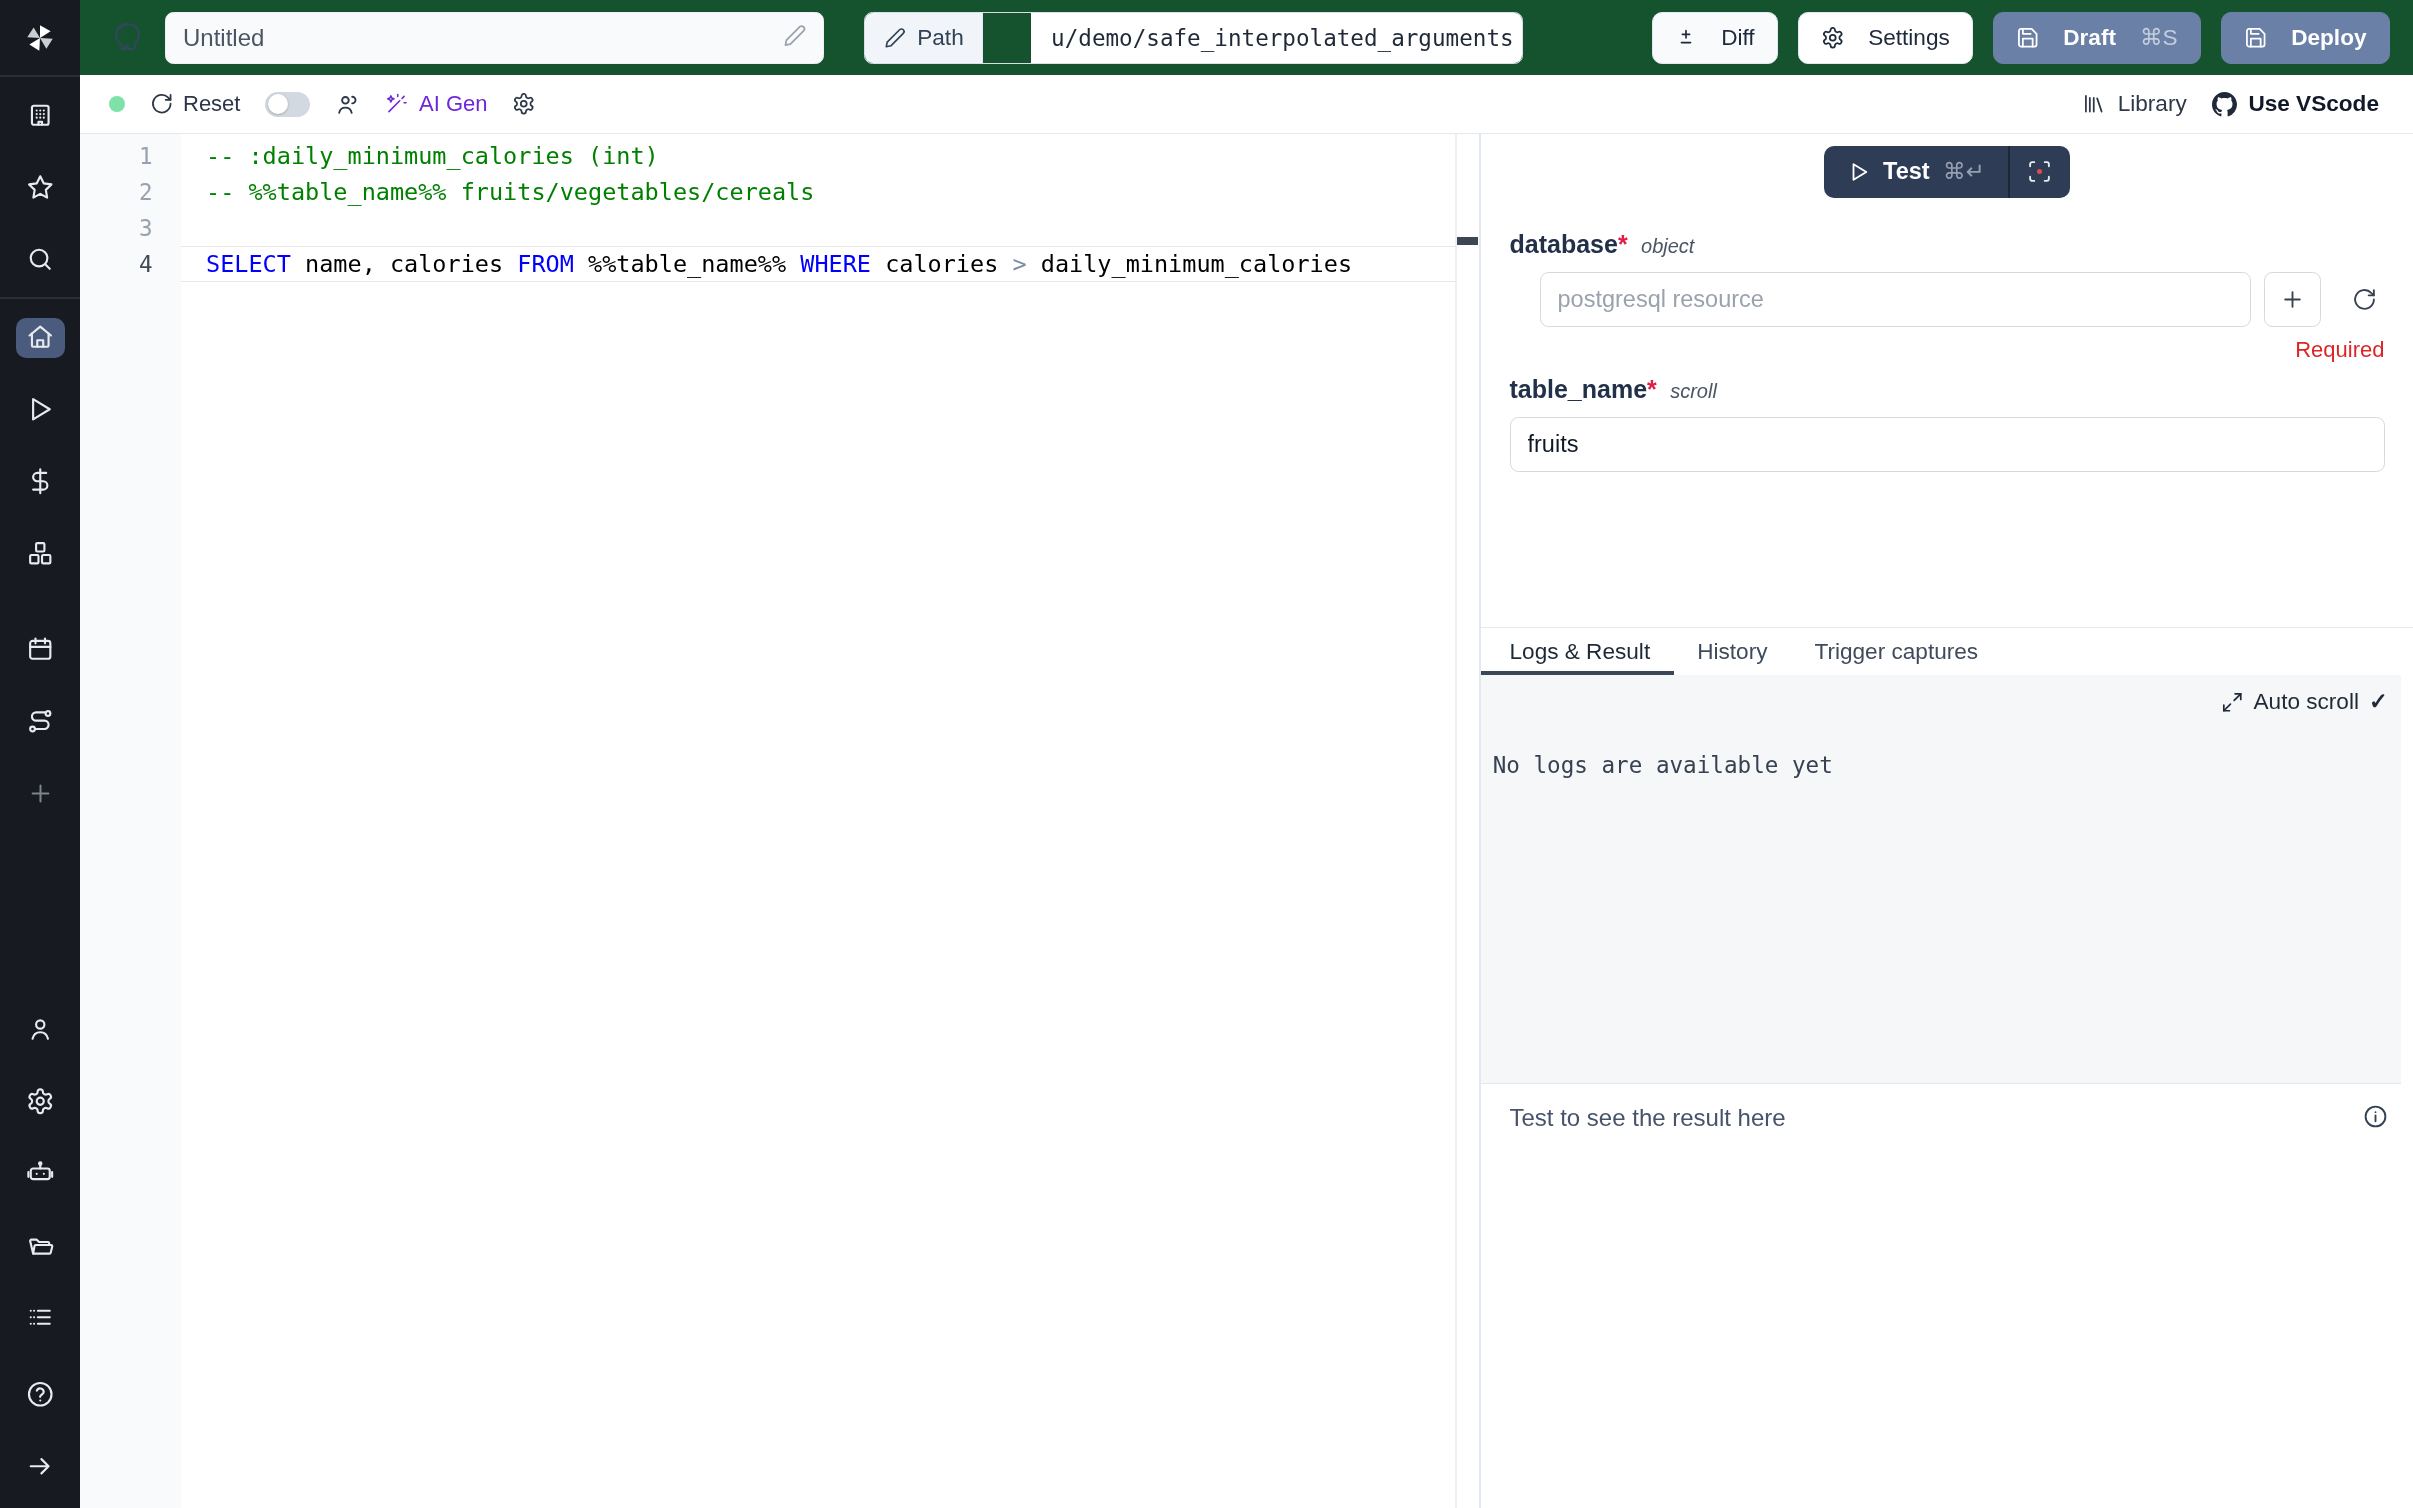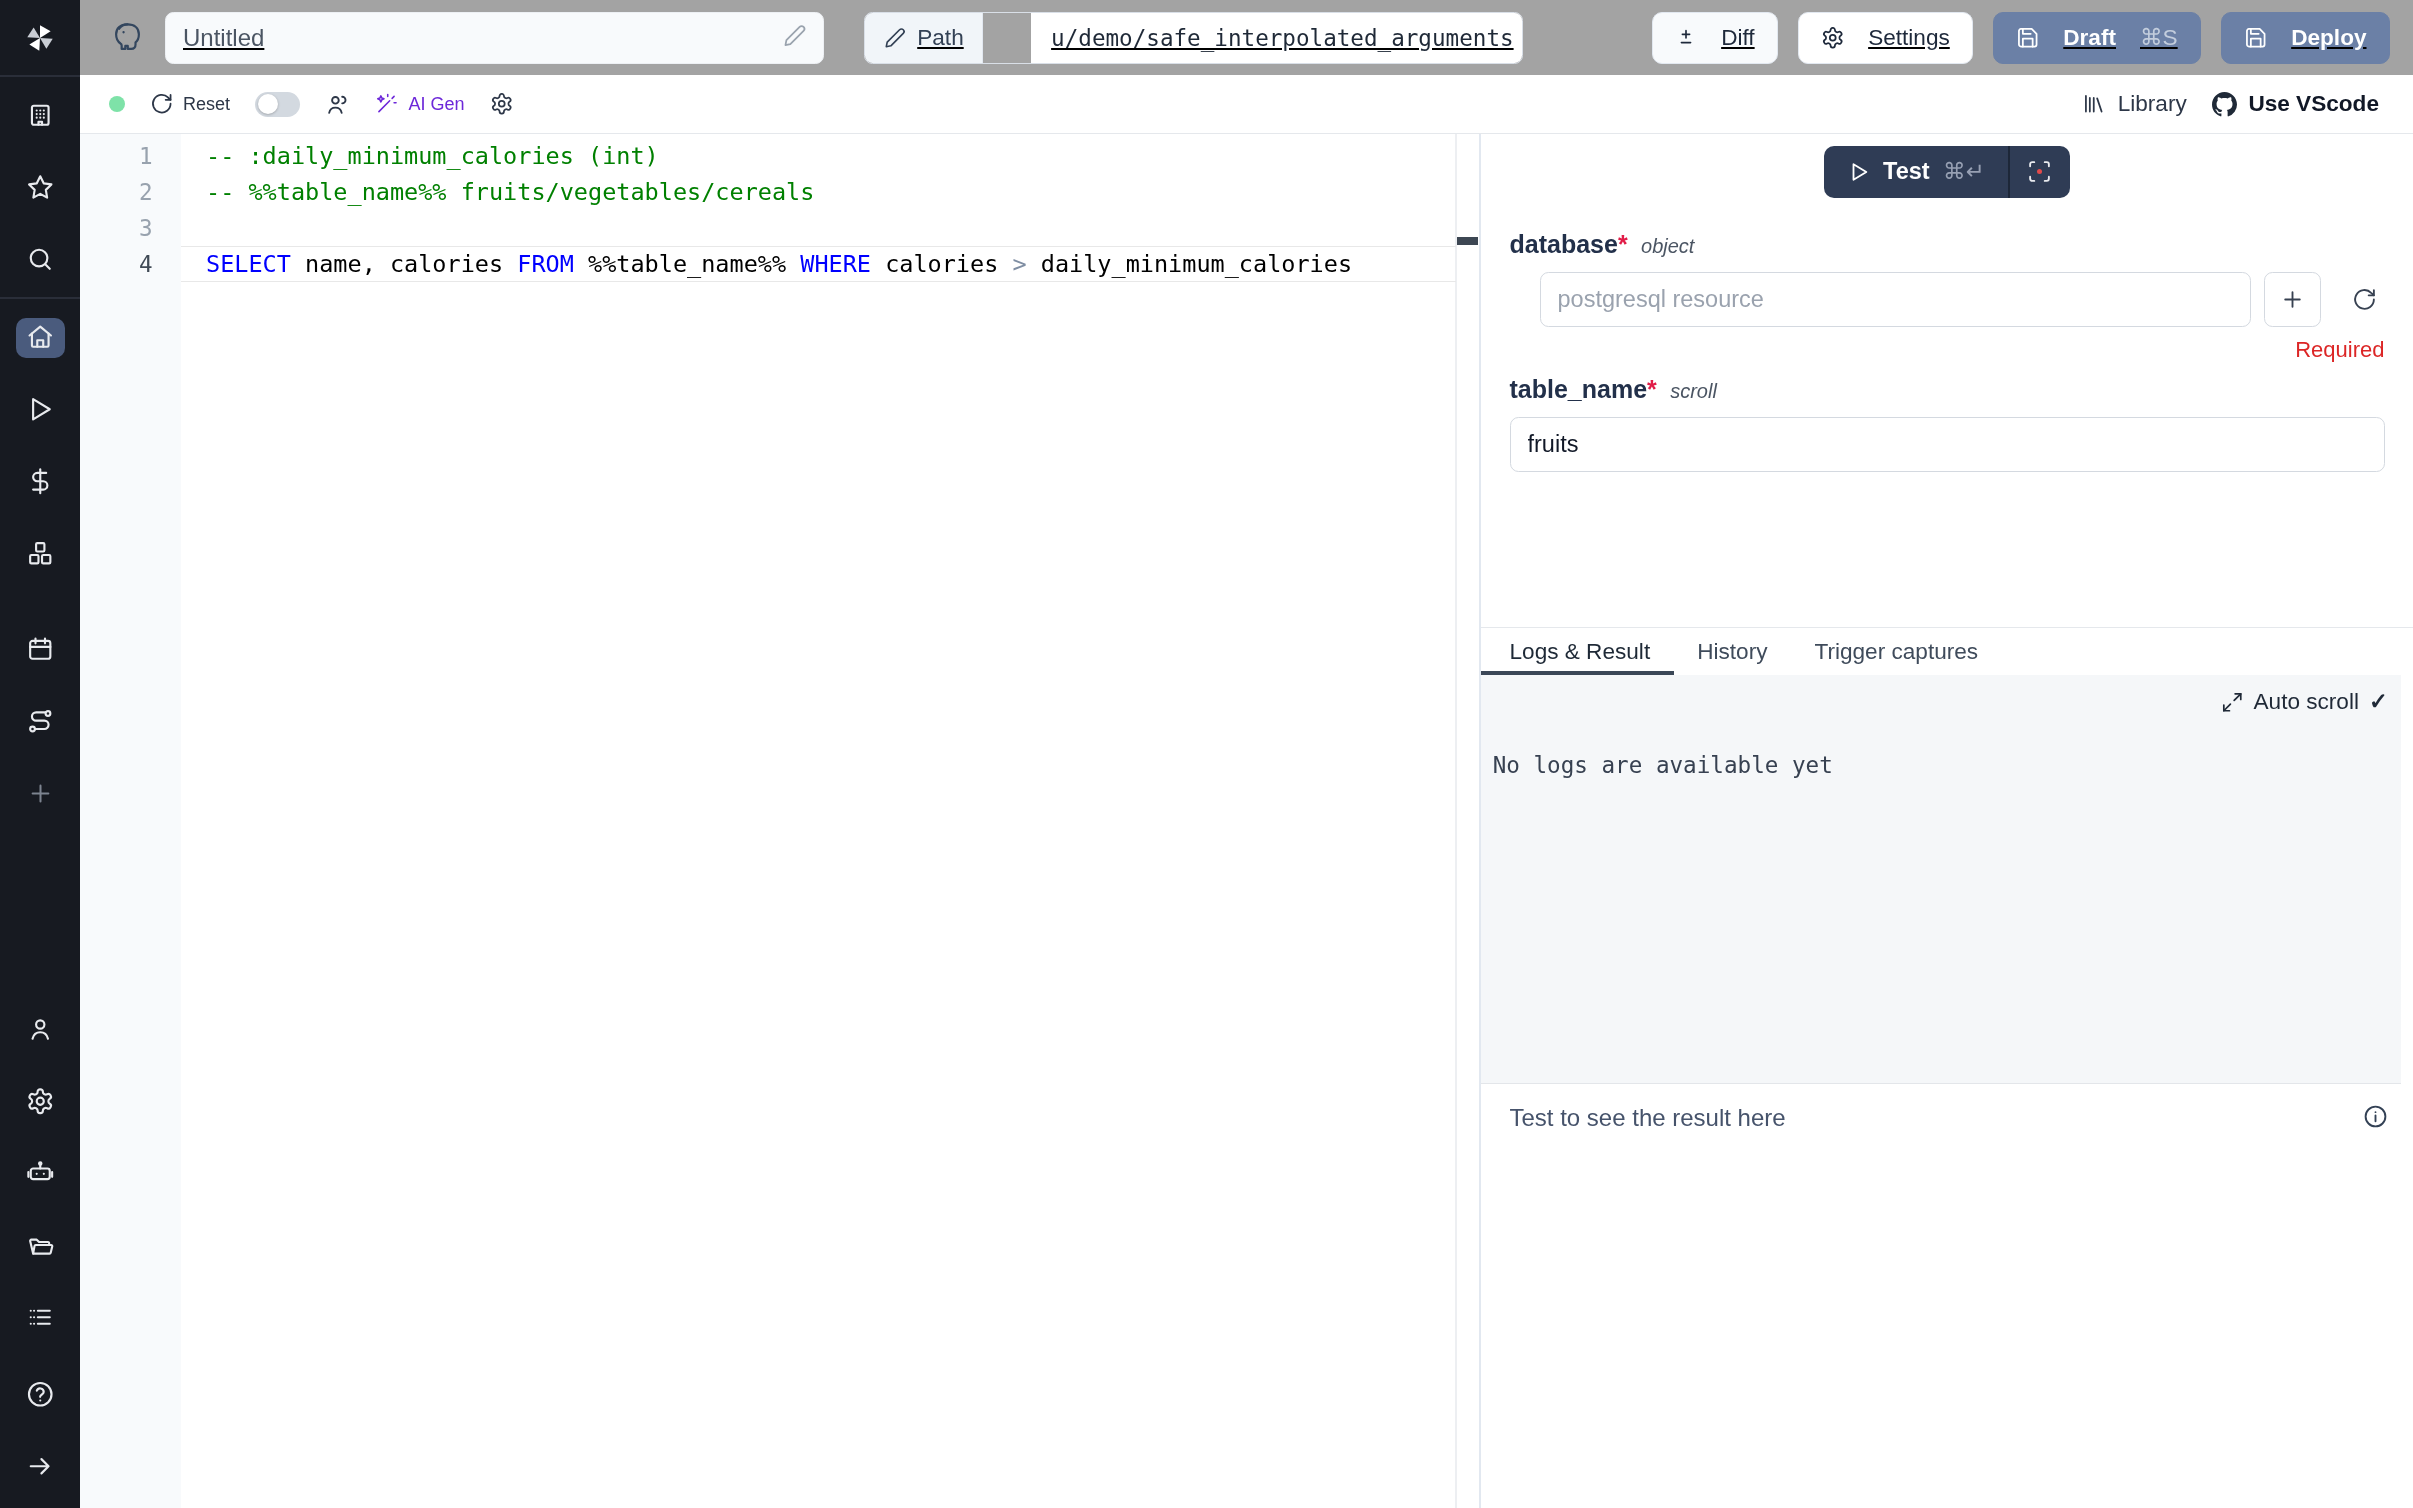--- a/index.html
+++ b/index.html
@@ -17,21 +17,21 @@
              border-radius:10px; color:#e8eaee; }
   .sb-item.active { background:#4a5b7d; }
   .sb-item.dim { color:#7d8490; }
   .sb-spacer { flex:1; }
   .ic { stroke:currentColor; fill:none; stroke-width:1.8; stroke-linecap:round; stroke-linejoin:round; }
 
   
   .main { flex:1; display:flex; flex-direction:column; min-width:0; }
 
   
-  .topbar { height:75px; display:flex; align-items:center; padding:0 23.5px 0 30px; gap:20px; background:#a3a3a3;text-decoration:underline; }
+  .topbar { height:75px; display:flex; align-items:center; padding:0 23.5px 0 30px; gap:20px; background:#14532d; }
   .pg-icon { color:#33465e; display:flex; }
   .title-input { width:670px; height:52px; background:#f8fafc; border:0.8px solid #edf0f4; border-radius:8.4px;
                  display:flex; align-items:center; padding:0 17px; }
   .title-input .title-text { flex:1; color:#4b5563; font-size:24px; }
   .pencil { color:#9aa3ae; }
   .topbar-spacer { flex:1; }
   .path-pill { display:flex; height:52px; border:1.3px solid #d9dfe7; border-radius:8.4px; overflow:hidden;
                margin-right:109px;gap:48px; }
   .path-left { display:flex; align-items:center; gap:11.7px; background:#f1f5f9; padding:0 18.4px;
                color:#334155; font-size:22.6px; border-right:1.3px solid #e2e8f0; }
@@ -40,21 +40,21 @@
   .tb-btn { height:52px; border-radius:10px; display:flex; align-items:center; gap:24px; padding:0 22px;
             font-size:22.6px; font-weight:500; color:#1e293b; background:#fff; border:1.3px solid #e2e8f0; }
   .tb-btn.gray { background:#f8fafc; }
   .tb-btn.slate { background:#6b80a6; border-color:#6b80a6; color:#fff; font-weight:700; }
   .tb-btn .kbd { color:#c3cddd; font-weight:400; }
 
   
   .toolbar { height:59px; display:flex; align-items:center; gap:25px; padding:0 34px 0 28.5px;
              border-bottom:1.7px solid #e5e8ec; background:#fff; }
   .status-dot { width:16px; height:16px; border-radius:50%; background:#7ee2a8; }
-  .tool-item { display:flex; align-items:center; gap:10px; font-size:18px; color:#2d3748; }
+  .tool-item { display:flex; align-items:center; gap:10px; font-size:22px; color:#2d3748; }
   .toggle { width:45px; height:25px; border-radius:12.6px; background:#d3d9e0; position:relative; }
   .toggle .knob { position:absolute; left:2.5px; top:2.5px; width:20px; height:20px; border-radius:50%;
                   background:#fff; box-shadow:0 0.8px 2.5px rgba(0,0,0,.25); }
   .ai-gen { color:#6d28d9; font-weight:500; }
   .toolbar-spacer { flex:1; }
   .tool-link { display:flex; align-items:center; gap:11.7px; font-size:22.6px; color:#2d3748; }
   .tool-link.bold { font-weight:700; color:#111827; }
 
   
   .content { flex:1; display:flex; min-height:0; }

